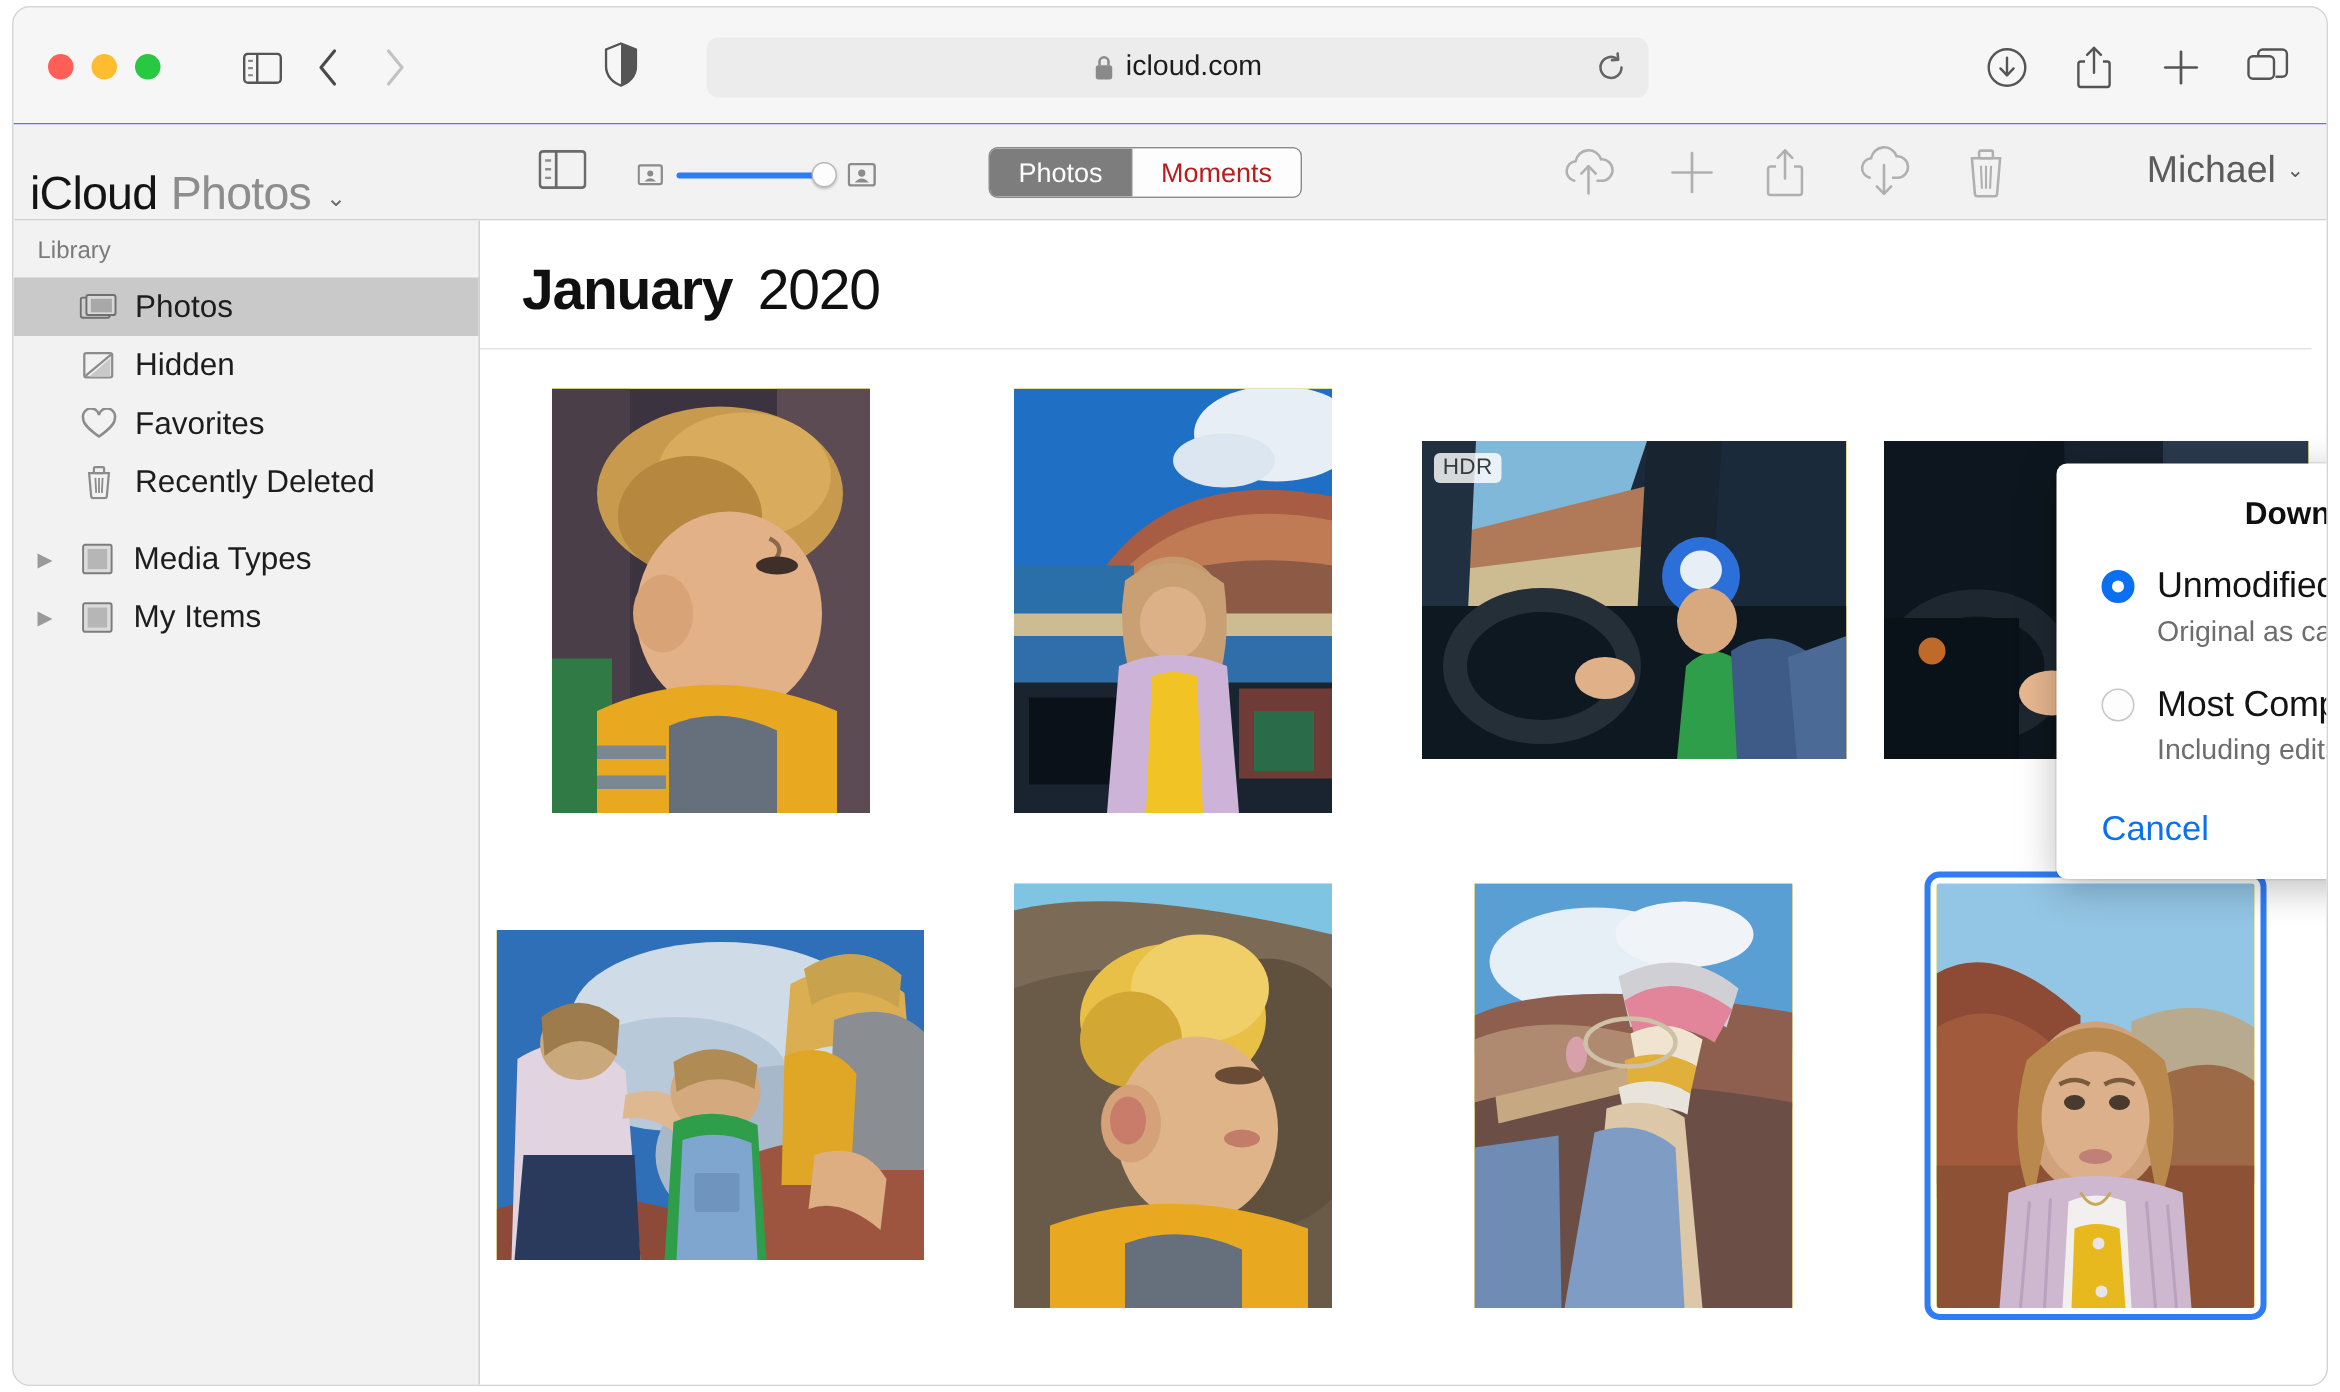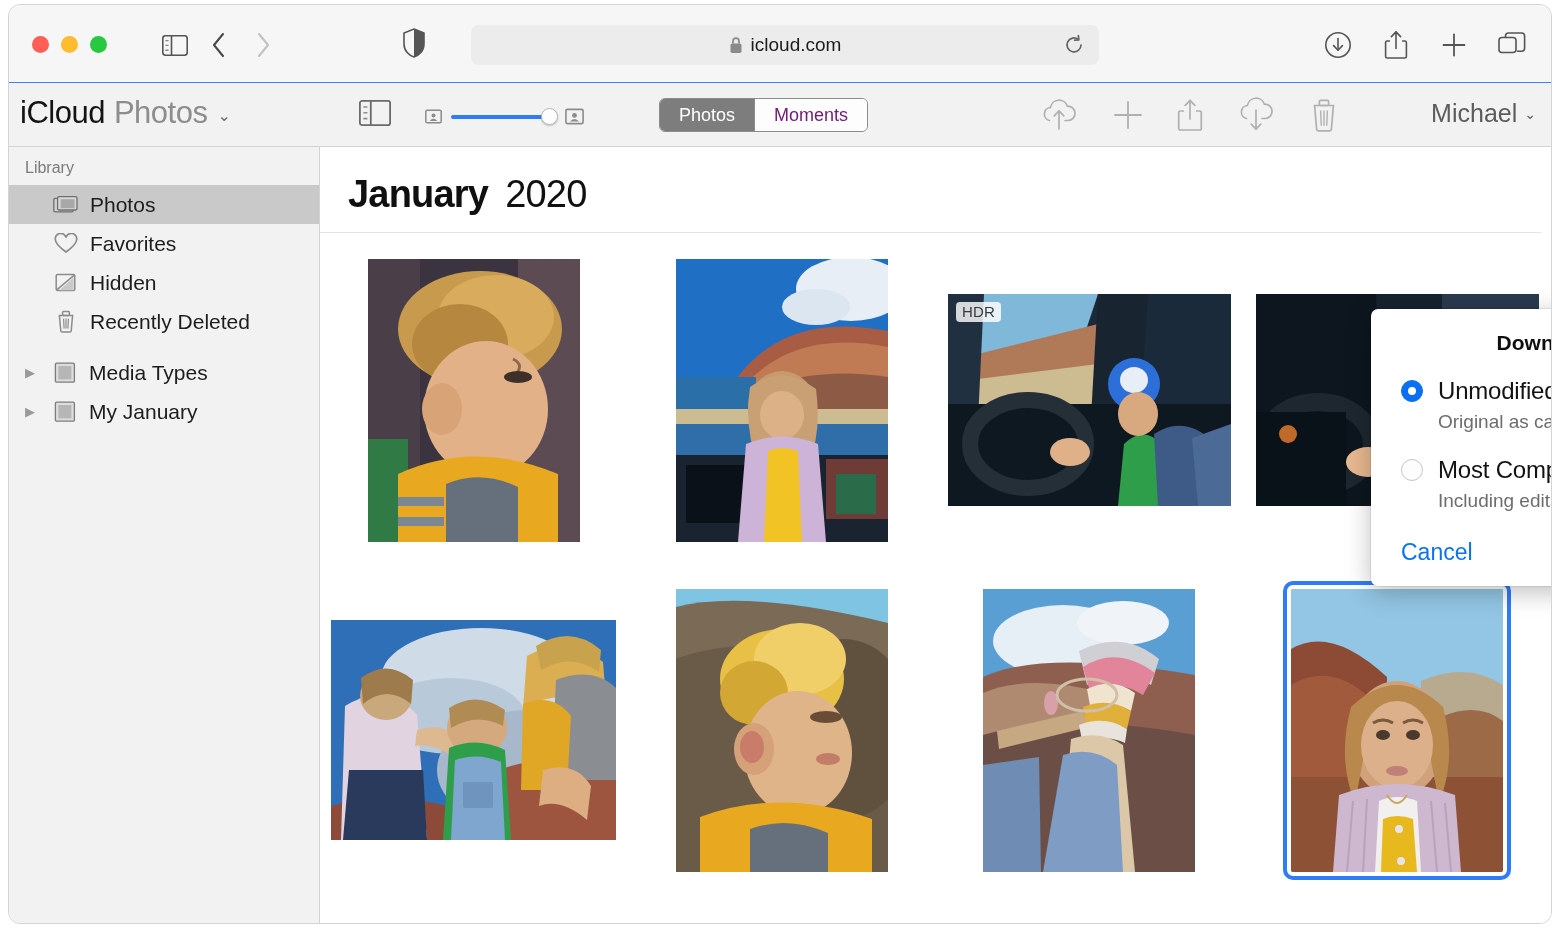--- a/index.html
+++ b/index.html
@@ -105,21 +105,21 @@
   
   .app-toolbar {
     position: relative;
     height: 64px;
     background: #f2f2f2;
     border-bottom: 1px solid #d2d2d2;
   }
 
   .app-title {
     position: absolute;
-    left: 11px; top: 12px;
+    left: 11px; top: 28px;
     display: flex;
     align-items: baseline;
     gap: 9px;
   }
   .app-title .icloud {
     font-size: 31px;
     color: #141414;
     letter-spacing: -0.5px;
   }
   .app-title .photos {
@@ -175,21 +175,21 @@
     border: 1px solid #8c8c8c;
     border-radius: 6px;
     overflow: hidden;
   }
   .seg {
     display: flex;
     align-items: center;
     justify-content: center;
     padding: 0 19px;
     font-size: 18px;
-    color: #701a75;
+    color: #b91c1c;
     background: #fdfdfd;
   }
   .seg.active {
     background: #7d7d7d;
     color: #ffffff;
   }
   .seg + .seg { border-left: 1px solid #8c8c8c; }
 
   .toolbar-actions {
     position: absolute;
@@ -617,36 +617,36 @@
               <rect x="0.8" y="3.4" width="19.4" height="13.4" rx="1.4" fill="#cfcfcf" stroke="#6f6f6f" stroke-width="1.3"></rect>
               <rect x="4.6" y="1.6" width="19.4" height="13.4" rx="1.4" fill="#d8d8d8" stroke="#6f6f6f" stroke-width="1.3"></rect>
               <rect x="7.6" y="4.2" width="14" height="9" fill="#a8a8a8"></rect>
             </svg>
           </span>
           <span>Photos</span>
         </div>
 
         <div class="sb-item">
           <span class="sb-icon">
-            <svg width="24" height="21" viewBox="0 0 24 21">
-              <path d="M12 19 C4.5 13.6 1.4 10.3 1.4 6.8 A5.2 5.2 0 0 1 12 4.6 A5.2 5.2 0 0 1 22.6 6.8 C22.6 10.3 19.5 13.6 12 19 Z" fill="none" stroke="#8c8c8c" stroke-width="1.7"></path>
-            </svg>
-          </span>
-          <span>Favorites</span>
-        </div>
-
-        <div class="sb-item">
-          <span class="sb-icon">
             <svg width="23" height="21" viewBox="0 0 23 21">
               <rect x="1.2" y="2.4" width="18.6" height="16.2" rx="1.4" fill="none" stroke="#8c8c8c" stroke-width="1.5"></rect>
               <path d="M2 17.6 L19 3.4" stroke="#8c8c8c" stroke-width="1.5"></path>
               <path d="M4.4 18.2 L18.6 5.6 L18.6 18.2 Z" fill="#c9c9c9"></path>
             </svg>
           </span>
           <span>Hidden</span>
+        </div>
+
+        <div class="sb-item">
+          <span class="sb-icon">
+            <svg width="24" height="21" viewBox="0 0 24 21">
+              <path d="M12 19 C4.5 13.6 1.4 10.3 1.4 6.8 A5.2 5.2 0 0 1 12 4.6 A5.2 5.2 0 0 1 22.6 6.8 C22.6 10.3 19.5 13.6 12 19 Z" fill="none" stroke="#8c8c8c" stroke-width="1.7"></path>
+            </svg>
+          </span>
+          <span>Favorites</span>
         </div>
 
         <div class="sb-item">
           <span class="sb-icon">
             <svg width="20" height="23" viewBox="0 0 20 23">
               <path d="M3.4 5.4 H16.6 L15.2 21 A1.3 1.3 0 0 1 13.9 22.1 H6.1 A1.3 1.3 0 0 1 4.8 21 Z" fill="none" stroke="#8c8c8c" stroke-width="1.5"></path>
               <rect x="6.6" y="1.4" width="6.8" height="4" rx="0.9" fill="none" stroke="#8c8c8c" stroke-width="1.5"></rect>
               <line x1="7.6" y1="8.6" x2="8.1" y2="18.6" stroke="#8c8c8c" stroke-width="1.2"></line>
               <line x1="10" y1="8.6" x2="10" y2="18.6" stroke="#8c8c8c" stroke-width="1.2"></line>
               <line x1="12.4" y1="8.6" x2="11.9" y2="18.6" stroke="#8c8c8c" stroke-width="1.2"></line>
@@ -670,21 +670,21 @@
         </div>
 
         <div class="sb-item with-disclosure">
           <span class="disclosure">▶</span>
           <span class="sb-icon">
             <svg width="24" height="22" viewBox="0 0 24 22">
               <rect x="2.4" y="1.2" width="19" height="19" rx="1.3" fill="#dcdcdc" stroke="#7d7d7d" stroke-width="1.3"></rect>
               <rect x="5.4" y="4" width="13" height="13.4" fill="#b6b6b6"></rect>
             </svg>
           </span>
-          <span>My January</span>
+          <span>My Items</span>
         </div>
       </div>
 
       <div class="content">
 
         <div class="content-header">
           <div class="month-title">
             <span class="m">January</span><span class="y">2020</span>
           </div>
         </div>

